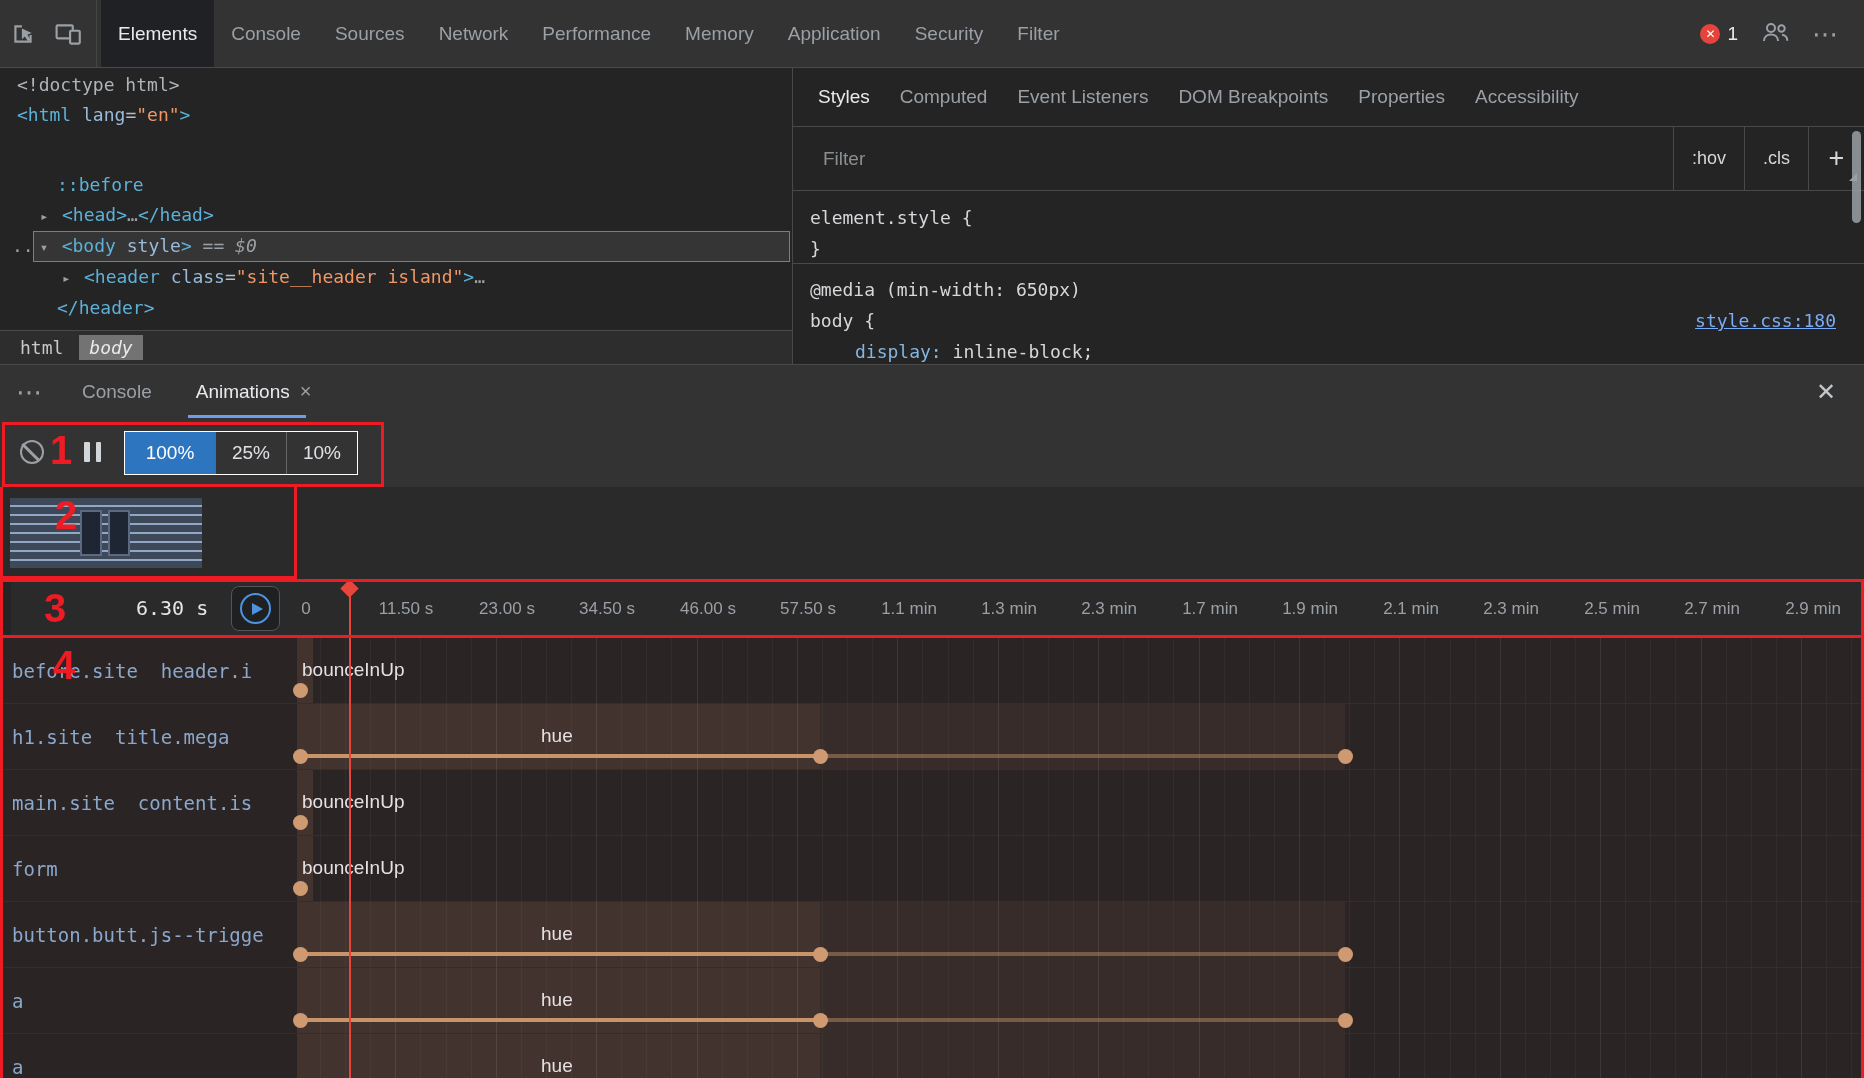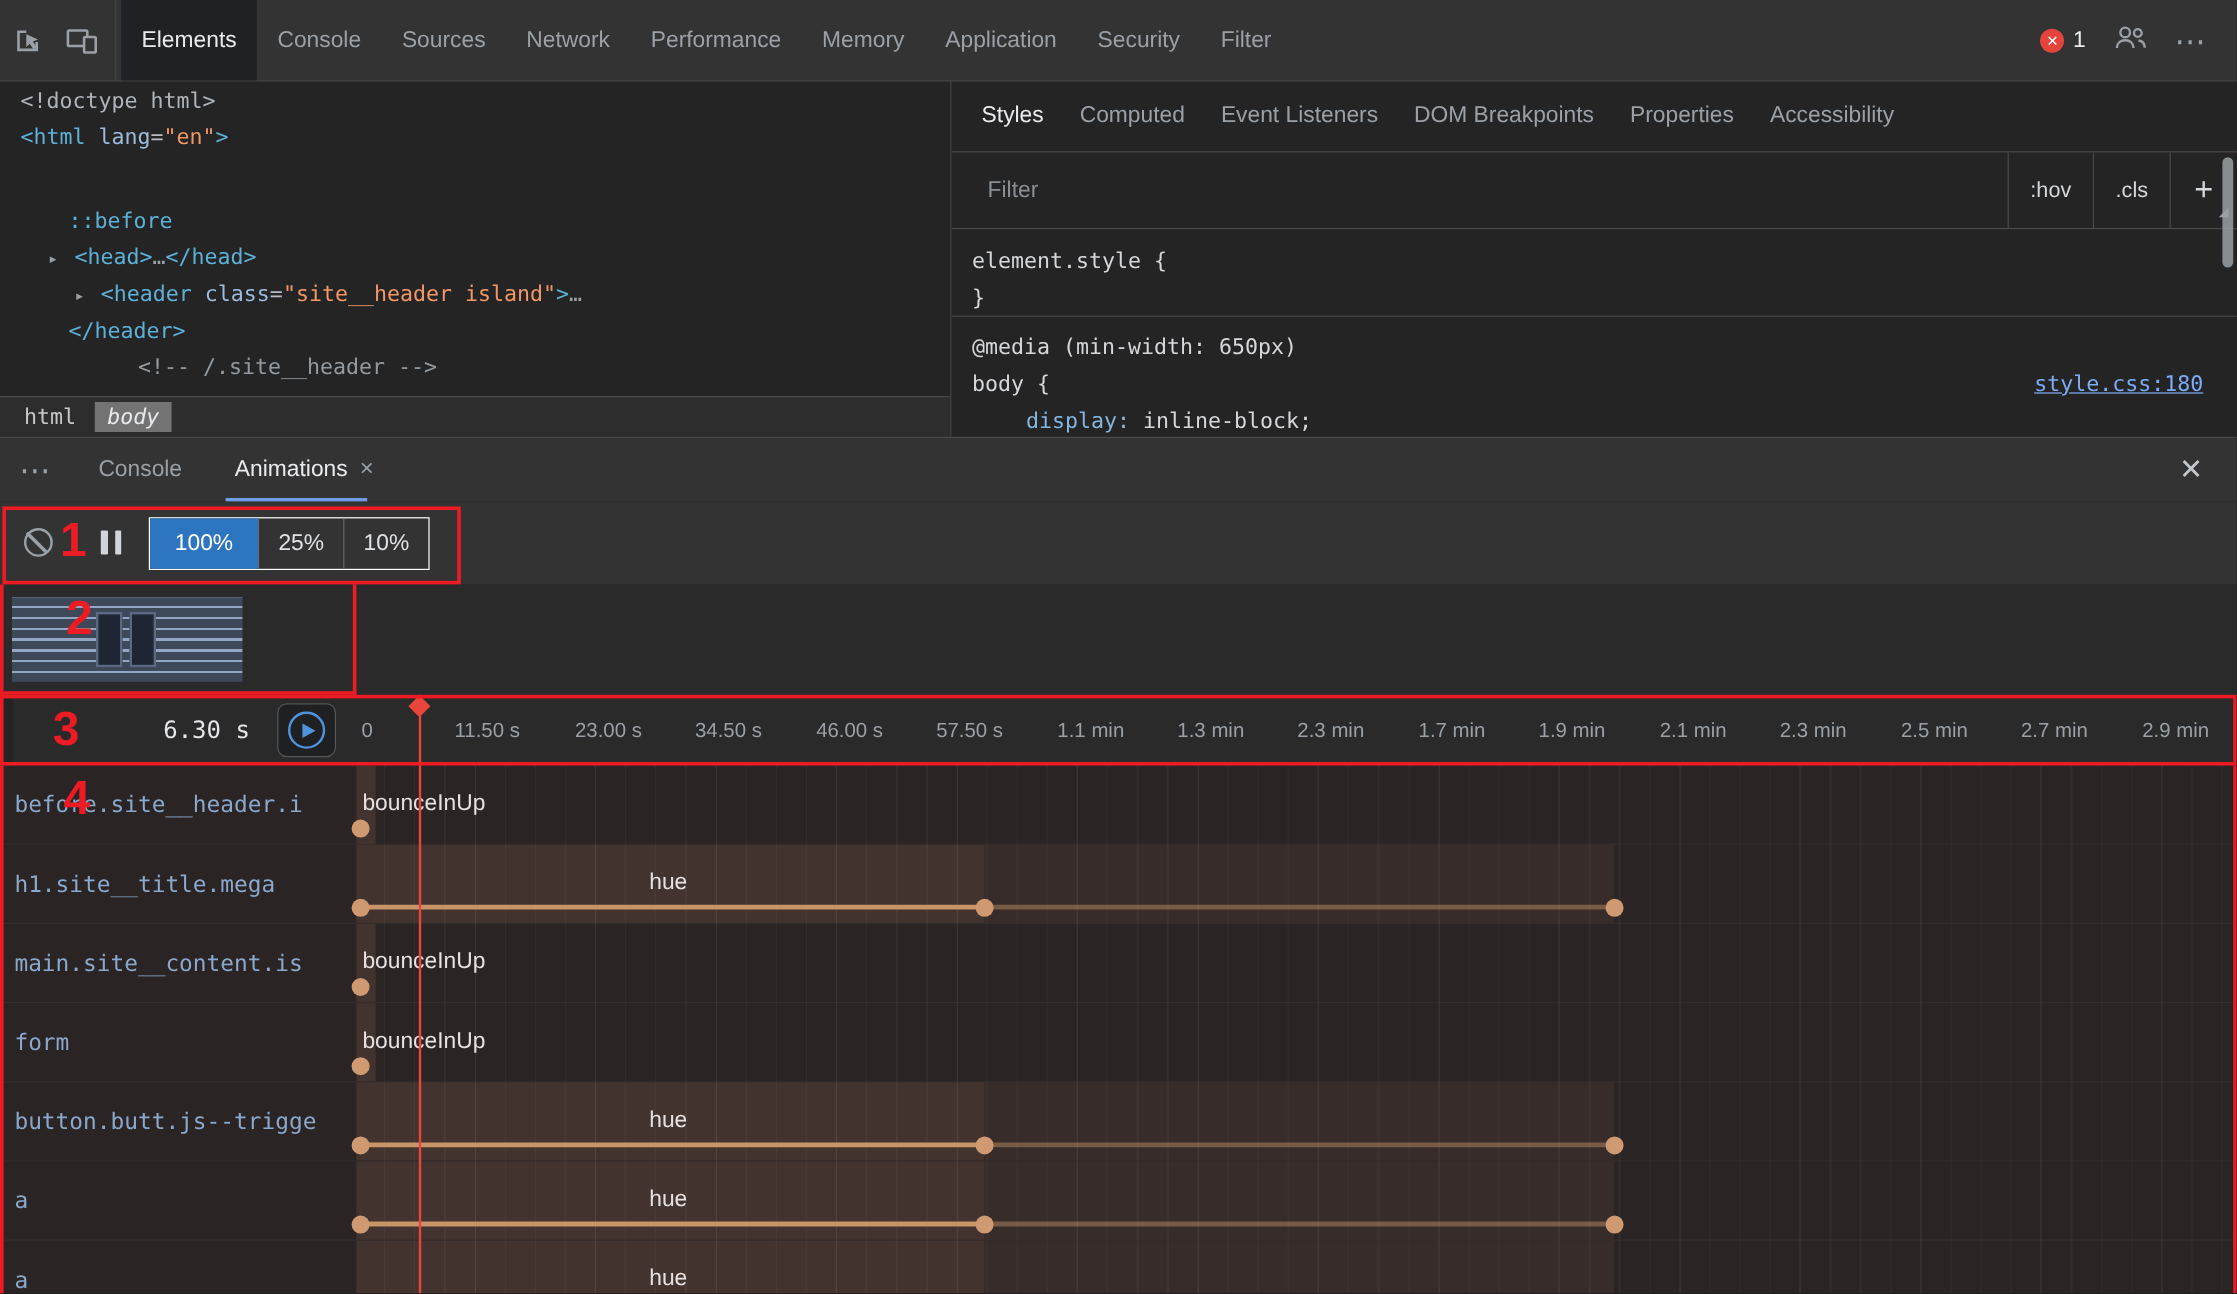--- a/index.html
+++ b/index.html
@@ -183,20 +183,21 @@
       <div class="dots">⋯</div>
     </div>
   </div>
 
   <div class="dom-pane">
     <div class="dom-tree">
         <div class="dom-line" style="padding-left: 17px;"><span class="tk-doctype">&lt;!doctype html&gt;</span></div>
         <div class="dom-line" style="padding-left: 17px;"><span class="tk-tag">&lt;html</span><span class="tk-plain"> </span><span class="tk-attr">lang</span><span class="tk-plain">=</span><span class="tk-val">"en"</span><span class="tk-tag">&gt;</span></div>
         <div class="dom-line" style="padding-left: 57px; margin-top: 40px;"><span class="tk-pseudo">::before</span></div>
         <div class="dom-line" style="padding-left: 40px;"><span class="arrow">▸</span><span class="tk-tag">&lt;head&gt;</span><span class="tk-gray">…</span><span class="tk-tag">&lt;/head&gt;</span></div>
+        <div class="dom-line selected" style="padding-left: 12px;"><span class="tk-gray pre">..</span><span class="arrow">▾</span><span class="tk-tag">&lt;body</span><span class="tk-plain"> </span><span class="tk-attr">style</span><span class="tk-tag">&gt;</span><span class="tk-meta"> == $0</span></div>
         <div class="dom-line" style="padding-left: 62px;"><span class="arrow">▸</span><span class="tk-tag">&lt;header</span><span class="tk-plain"> </span><span class="tk-attr">class</span><span class="tk-plain">=</span><span class="tk-val">"site__header island"</span><span class="tk-tag">&gt;</span><span class="tk-gray">…</span></div>
         <div class="dom-line" style="padding-left: 57px;"><span class="tk-tag">&lt;/header&gt;</span></div>
         <div class="dom-line" style="padding-left: 115px;"><span class="tk-comment">&lt;!-- /.site__header --&gt;</span></div>
       </div>
     <div class="crumb-bar">
         <div class="crumb">html</div>
         <div class="crumb selected">body</div>
       </div>
   </div>
   <div class="vsplit"></div>

